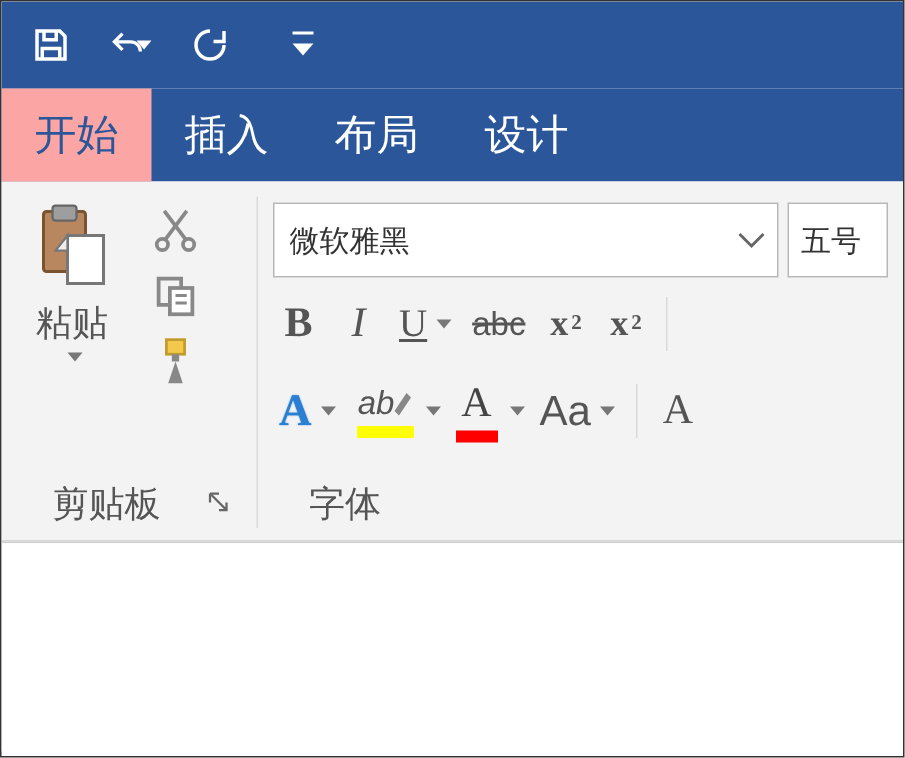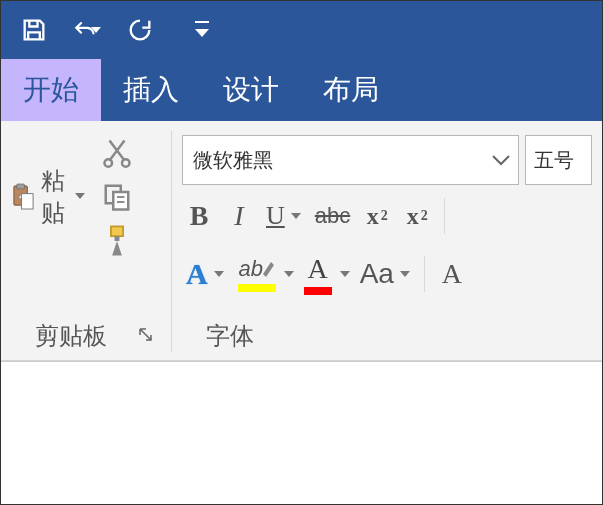--- a/index.html
+++ b/index.html
@@ -47,21 +47,21 @@
     padding: 0 22px;
     white-space: nowrap;
   }
   .tab.file {
     background: #1b3a66;
     outline: 6px solid #d42020;
     outline-offset: -4px;
     padding: 0 22px;
   }
   .tab.active {
-    background: #c4b5fd;
+    background: #fca5a5;
     color: #2b579a;
   }
   .ribbon {
     background: #f3f3f3;
     border-bottom: 1px solid #d4d4d4;
     display: flex;
     align-items: stretch;
     height: 240px;
   }
   .group {
@@ -86,21 +86,21 @@
     background: #d9d9d9;
     margin: 10px 0 8px 0;
   }
   .clipboard-top {
     display: flex;
     gap: 14px;
     padding-top: 6px;
   }
   .paste-big {
     display: flex;
-    flex-direction: row;
+    flex-direction: column;
     align-items: center;
     gap: 6px;
     width: 74px;
   }
   .paste-label {
     font-size: 24px;
     color: #555;
   }
   .paste-dd {
     font-size: 12px; color: #666;
@@ -209,24 +209,24 @@
 </div>
 
 <div class="tabs">
   <div class="tab active">
       <span>开始</span>
     </div>
   <div class="tab">
       <span>插入</span>
     </div>
   <div class="tab">
+      <span>布局</span>
+    </div>
+  <div class="tab">
       <span>设计</span>
-    </div>
-  <div class="tab">
-      <span>布局</span>
     </div>
 </div>
 
 <div class="ribbon">
 
   <div class="group clipboard-grp">
     <div class="clipboard-top">
       <div class="paste-big">
         <svg width="50" height="58" viewBox="0 0 50 58">
           <rect x="6" y="6" width="28" height="40" rx="2" fill="#b8875f" stroke="#7a5430" stroke-width="2"></rect>

